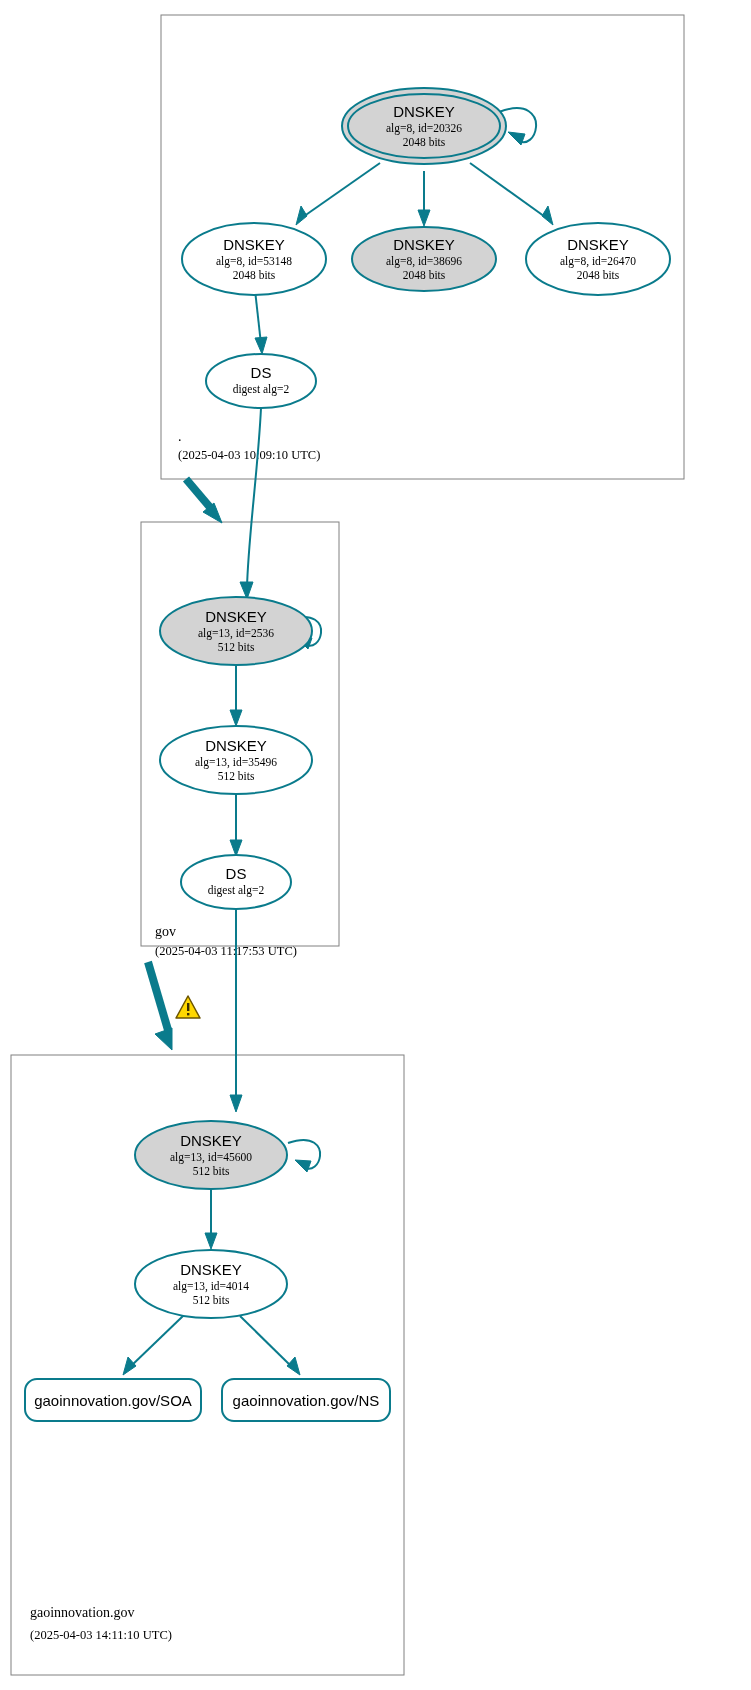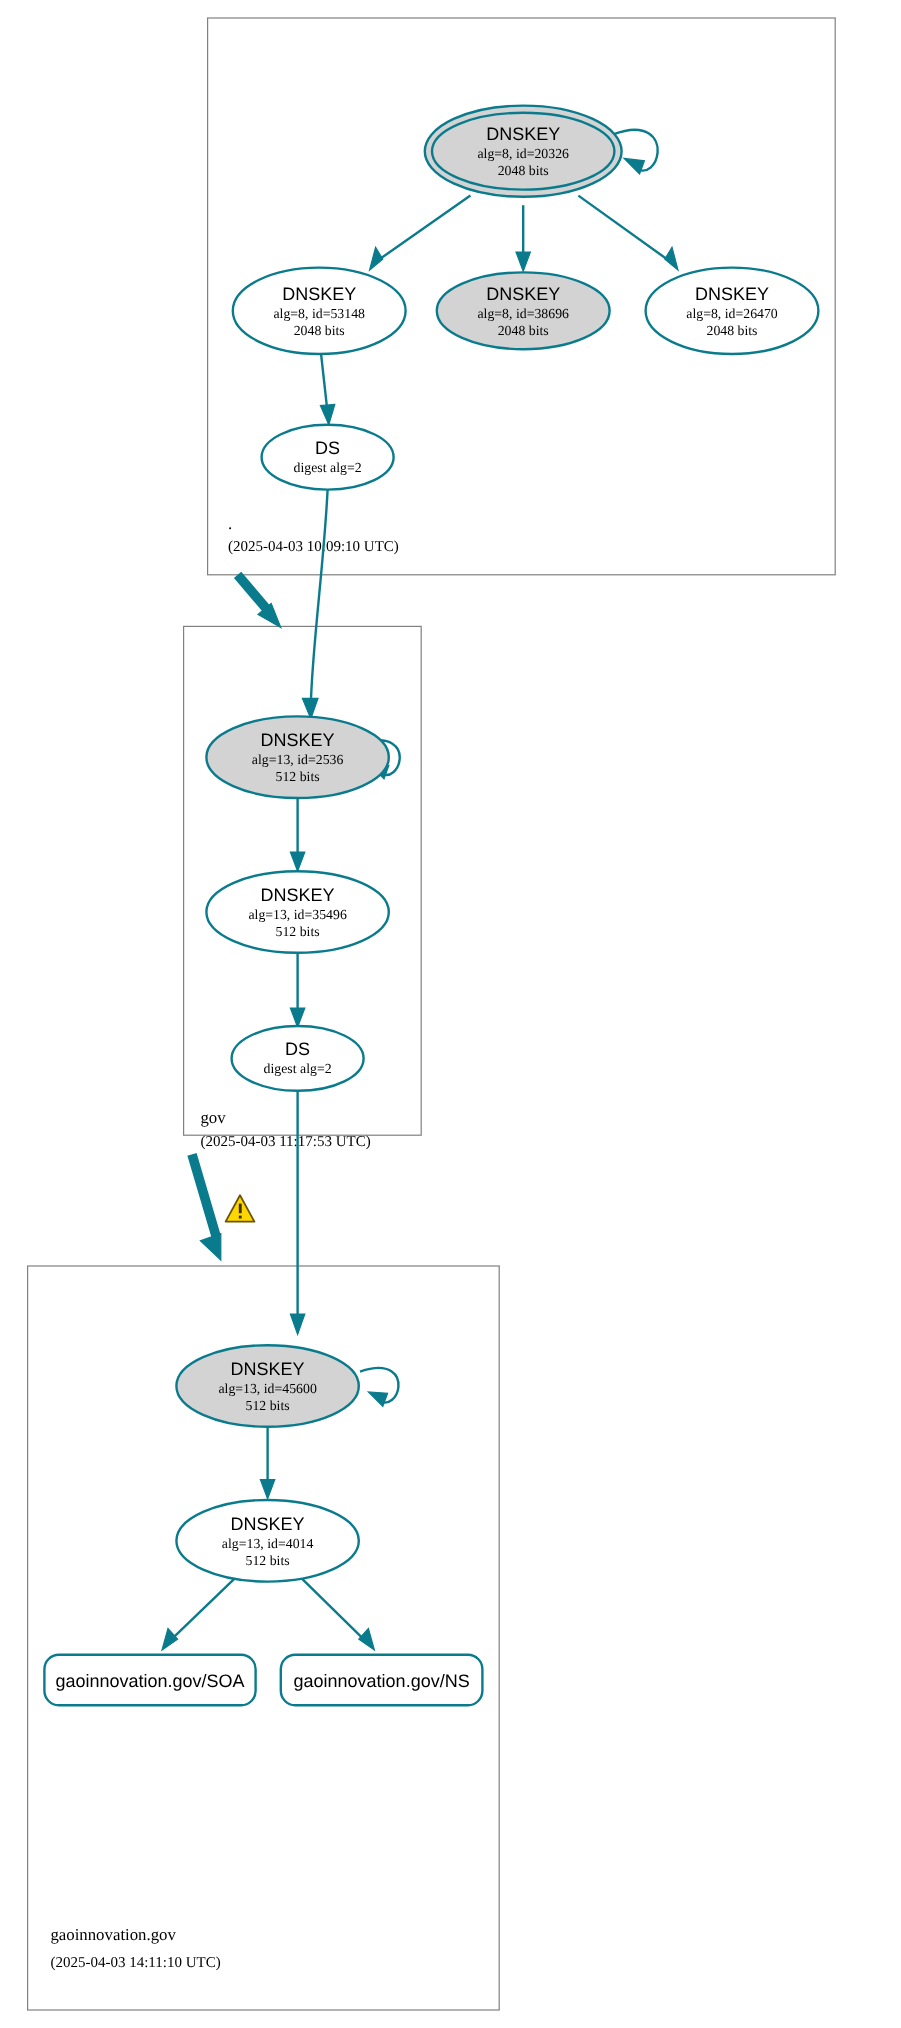--- a/index.html
+++ b/index.html
@@ -1,21 +1,21 @@
 <!DOCTYPE html>
 <html><head>
 <meta charset="utf-8">
 <style>
   html,body{margin:0;padding:0;background:#ffffff;}
   body{
     width:751px;height:1690px;position:relative;overflow:hidden;
     font-family:"Liberation Sans", sans-serif;
     -webkit-font-smoothing:antialiased;
   }
-  #stage{position:absolute;left:12px;top:0;width:617px;height:1690px;text-decoration:underline;}
+  #stage{position:absolute;left:0;top:0;width:617px;height:1690px;text-decoration:underline;}
   svg#diagram{position:absolute;left:0;top:0;width:751px;height:1690px;display:block;}
 
   .zone-box{fill:none;stroke:#808080;stroke-width:1;}
   .node-ell{stroke:#0a7b8c;stroke-width:2;}
   .node-ell.secure{fill:#d3d3d3;}
   .node-ell.plain{fill:#ffffff;}
   .node-rect{fill:#ffffff;stroke:#0a7b8c;stroke-width:2;}
   .edge{fill:none;stroke:#0a7b8c;stroke-width:2;}
   .edge-thick{fill:none;stroke:#0a7b8c;stroke-width:8;}
   .arrowfill{fill:#0a7b8c;stroke:#0a7b8c;stroke-width:1;}

